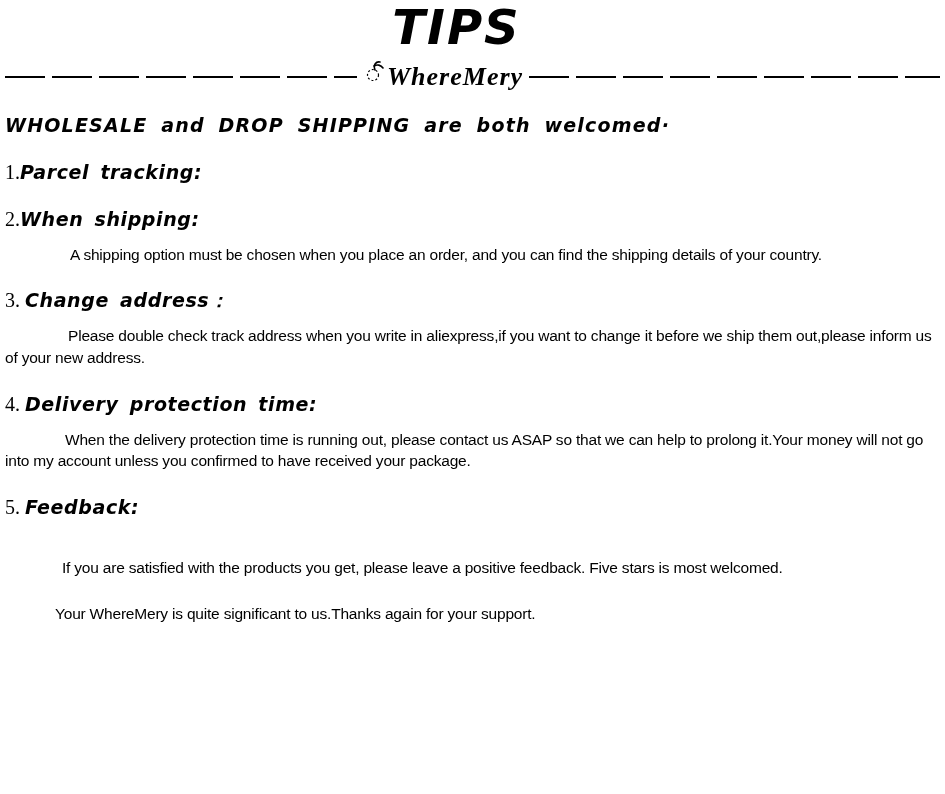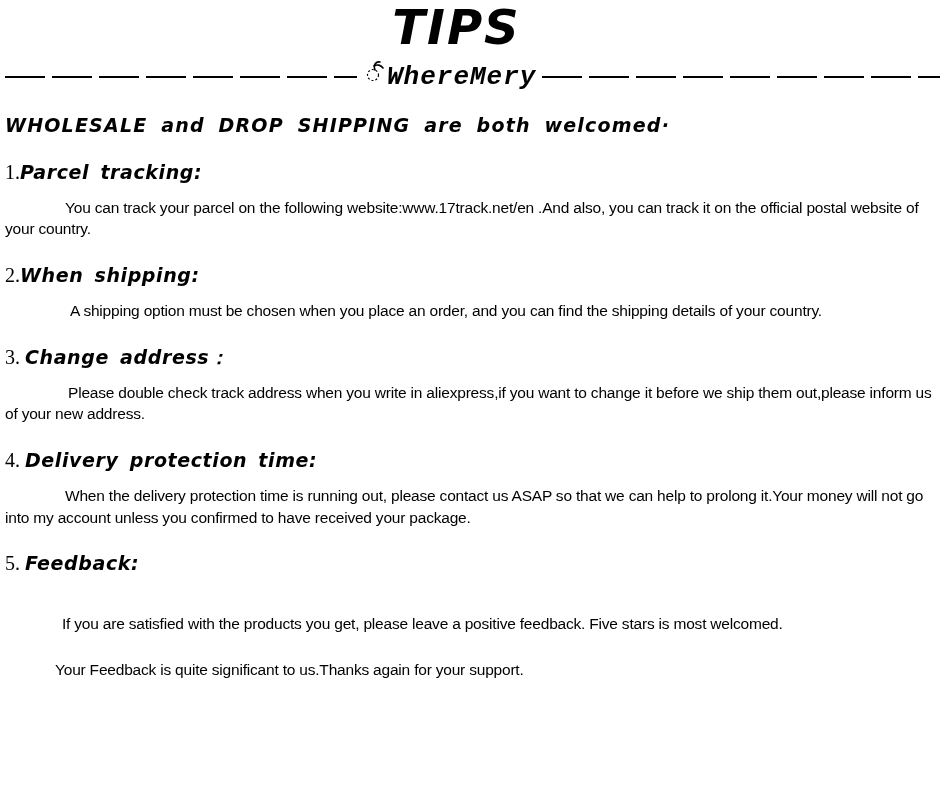--- a/index.html
+++ b/index.html
@@ -43,21 +43,21 @@
   .dash-rule.left  { width: 352px; flex: 0 0 auto; }
   .dash-rule.right { flex: 1 1 auto; }
   .brand-wrap {
     display: flex;
     align-items: center;
     padding: 0 6px 0 8px;
     white-space: nowrap;
   }
   .scissors-icon { display: inline-block; margin: -10px 2px 0 0; }
   .brand-name {
-    font-family: Liberation Mono, monospace;
+    font-family: Liberation Serif, serif;
     font-style: italic;
     font-weight: bold;
     font-size: 26px;
     letter-spacing: 1px;
   }
 
   
   .comic {
     font-family: "DejaVu Sans", sans-serif;
     font-style: italic;
@@ -120,21 +120,20 @@
         </svg></span>
       <span class="brand-name">WhereMery</span>
     </span>
   <span class="dash-rule right"></span>
 </div>
 
 <p class="comic intro-line">WHOLESALE and DROP SHIPPING are both welcomed·</p>
 
 <section>
   <h2 class="comic section-heading"><span class="heading-number">1.</span><span class="heading-text">Parcel tracking:</span></h2>
-  <p class="body-para ind-60">You can track your parcel on the following website:www.17track.net/en .And also, you can track it on the official postal website of your country.</p>
 </section>
 
 <section>
   <h2 class="comic section-heading"><span class="heading-number">2.</span><span class="heading-text">When shipping:</span></h2>
   <p class="body-para ind-65">A shipping option must be chosen when you place an order, and you can find the shipping details of your country.</p>
 </section>
 
 <section>
   <h2 class="comic section-heading"><span class="heading-number">3. </span><span class="heading-text">Change address：</span></h2>
   <p class="body-para ind-63">Please double check track address when you write in aliexpress,if you want to change it before we ship them out,please inform us of your new address.</p>
@@ -143,13 +142,13 @@
 <section>
   <h2 class="comic section-heading"><span class="heading-number">4. </span><span class="heading-text">Delivery protection time:</span></h2>
   <p class="body-para ind-60">When the delivery protection time is running out, please contact us ASAP so that we can help to prolong it.Your money will not go into my account unless you confirmed to have received your package.</p>
 </section>
 
 <section>
   <h2 class="comic section-heading"><span class="heading-number">5. </span><span class="heading-text">Feedback:</span></h2>
   <p class="body-para ind-57">If you are satisfied with the products you get, please leave a positive feedback. Five stars is most welcomed.</p>
 </section>
 
-<p class="body-para footer-line ind-50">Your Feedback is quite significant to us.Thanks again for your support.</p>
+<p class="body-para footer-line ind-50">Your WhereMery is quite significant to us.Thanks again for your support.</p>
 
 </body></html>

